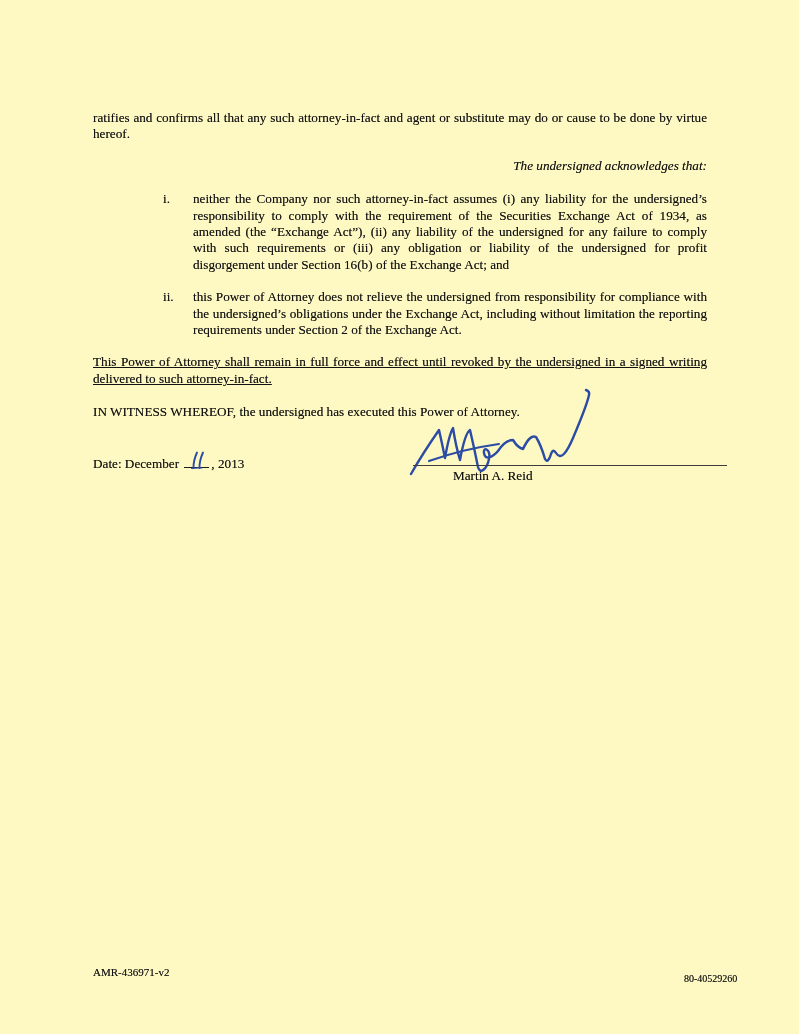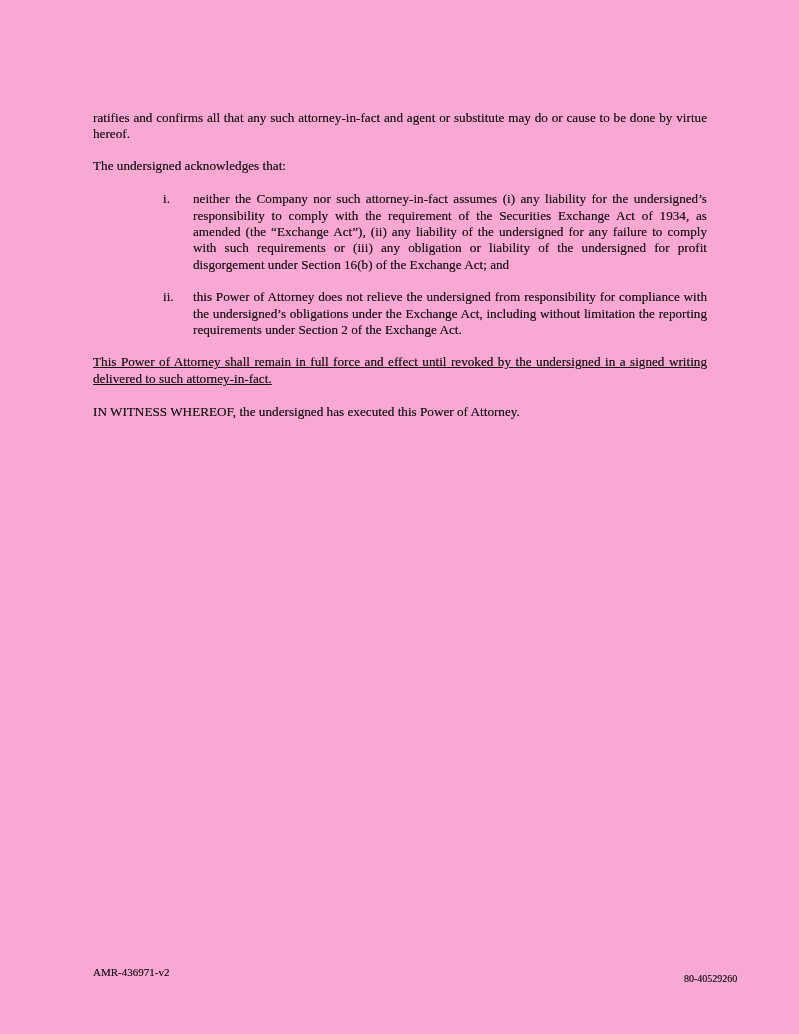--- a/index.html
+++ b/index.html
@@ -1,32 +1,32 @@
 <!DOCTYPE html>
 <html><head>
 <meta charset="utf-8">
 <title>Document</title>
 <style>
   html, body { margin:0; padding:0; background:#ffffff; }
   .page {
     position:relative;
     width:799px; height:1034px;
-    background:#f9a8d4;
+    background:#fef9c3;
     font-family:"Liberation Serif","DejaVu Serif",serif;
     color:#121212;
     overflow:hidden;
     text-shadow:0 0 0.3px rgba(20,20,20,0.55); 
   }
   .content {
     position:absolute; left:93px; top:110px; width:614px;
     font-size:13.2px; line-height:16.4px;
     text-align:justify;
   }
   .para { margin:0 0 15px 0; }
-  .para.ack { margin-bottom:17px; text-align:left; }
+  .para.ack { margin-bottom:17px; text-align:right;font-style:italic; }
   .para.remain { margin-bottom:17px;text-decoration:underline; }
   .para.witness { margin-bottom:0; text-align:left;margin-top:13px; }
   .list-item { display:flex; margin:0 0 16px 0; padding-left:70px; }
   .list-item .marker { width:30px; flex-shrink:0; text-align:left; }
   .list-item .item-text { flex:1; text-align:justify; }
   .underlined { }
 
   .sig-section { position:relative; height:72px; }
   .date-line { position:absolute; left:0; top:32px; white-space:nowrap; }
   .date-blank {
@@ -64,17 +64,57 @@
 
     <div class="list-item">
       <span class="marker">ii.</span>
       <span class="item-text">this Power of Attorney does not relieve the undersigned from responsibility for compliance with the undersigned’s obligations under the Exchange Act, including without limitation the reporting requirements under Section 2 of the Exchange Act.</span>
     </div>
 
     <p class="para remain">This Power of Attorney shall remain in full force and effect until revoked by the undersigned in a signed writing delivered to such attorney-in-fact.</p>
 
     <p class="para witness">IN WITNESS WHEREOF, the undersigned has executed this Power of Attorney.</p>
 
+    <div class="sig-section">
+
+      <div class="date-line">
+        <span>Date: December</span>
+        <span class="date-blank">
+          <svg class="day-ink" width="20" height="19" viewBox="0 0 20 19" role="img" aria-label="11">
+            <path d="M 6.5,17 Q 6.2,10 10,1.5" fill="none" stroke="#2c4ba4" stroke-width="1.9" stroke-linecap="round"></path>
+            <path d="M 12.5,17 Q 12.2,10 16,1.5" fill="none" stroke="#2c4ba4" stroke-width="1.9" stroke-linecap="round"></path>
+            <path d="M 4.5,17.5 Q 10,16.5 15,17" fill="none" stroke="#2c4ba4" stroke-width="1.1" stroke-linecap="round"></path>
+          </svg>
+        </span><span>, 2013</span>
+      </div>
+
+      <svg class="sig-ink" width="196" height="98" viewBox="0 0 196 98" role="img" aria-label="Martin A. Reid">
+        <path d="M 8,91
+                 Q 20,70 36,47
+                 Q 39,60 42,75
+                 Q 46,52 50,45
+                 Q 53,64 57,77
+                 Q 62,50 67,47
+                 Q 71,64 75,84
+                 C 77,92 84,86 86,76
+                 C 88,66 80,63 81,70
+                 C 82,78 90,74 95,68
+                 Q 102,57 110,57
+                 Q 115,65 120,66
+                 Q 127,51 133,54
+                 Q 138,62 142,76
+                 Q 145,81 148,71
+                 Q 150,65 153,70
+                 C 158,78 164,69 170,55
+                 C 178,36 184,22 186,12
+                 Q 187,8 183,7" fill="none" stroke="#2c4ba4" stroke-width="2.4" stroke-linecap="round" stroke-linejoin="round"></path>
+        <path d="M 26,78 Q 60,66 96,61" fill="none" stroke="#2c4ba4" stroke-width="2.2" stroke-linecap="round"></path>
+      </svg>
+
+      <div class="sig-block">
+        <span>Martin A. Reid</span>
+      </div>
+    </div>
   </div>
 
   <div class="footer-left">AMR-436971-v2</div>
   <div class="footer-right">80-40529260</div>
 </div>
 
 </body></html>

